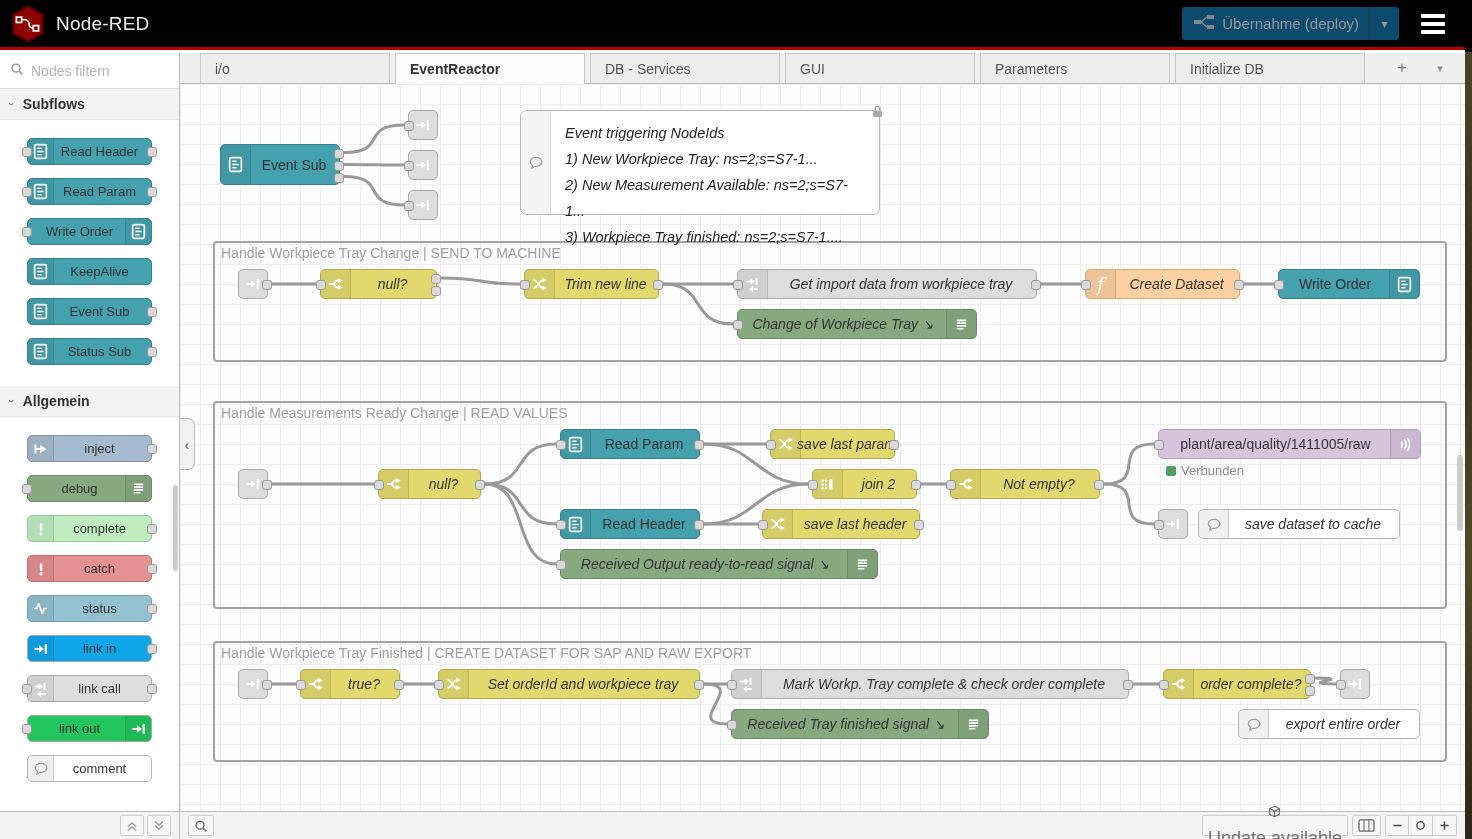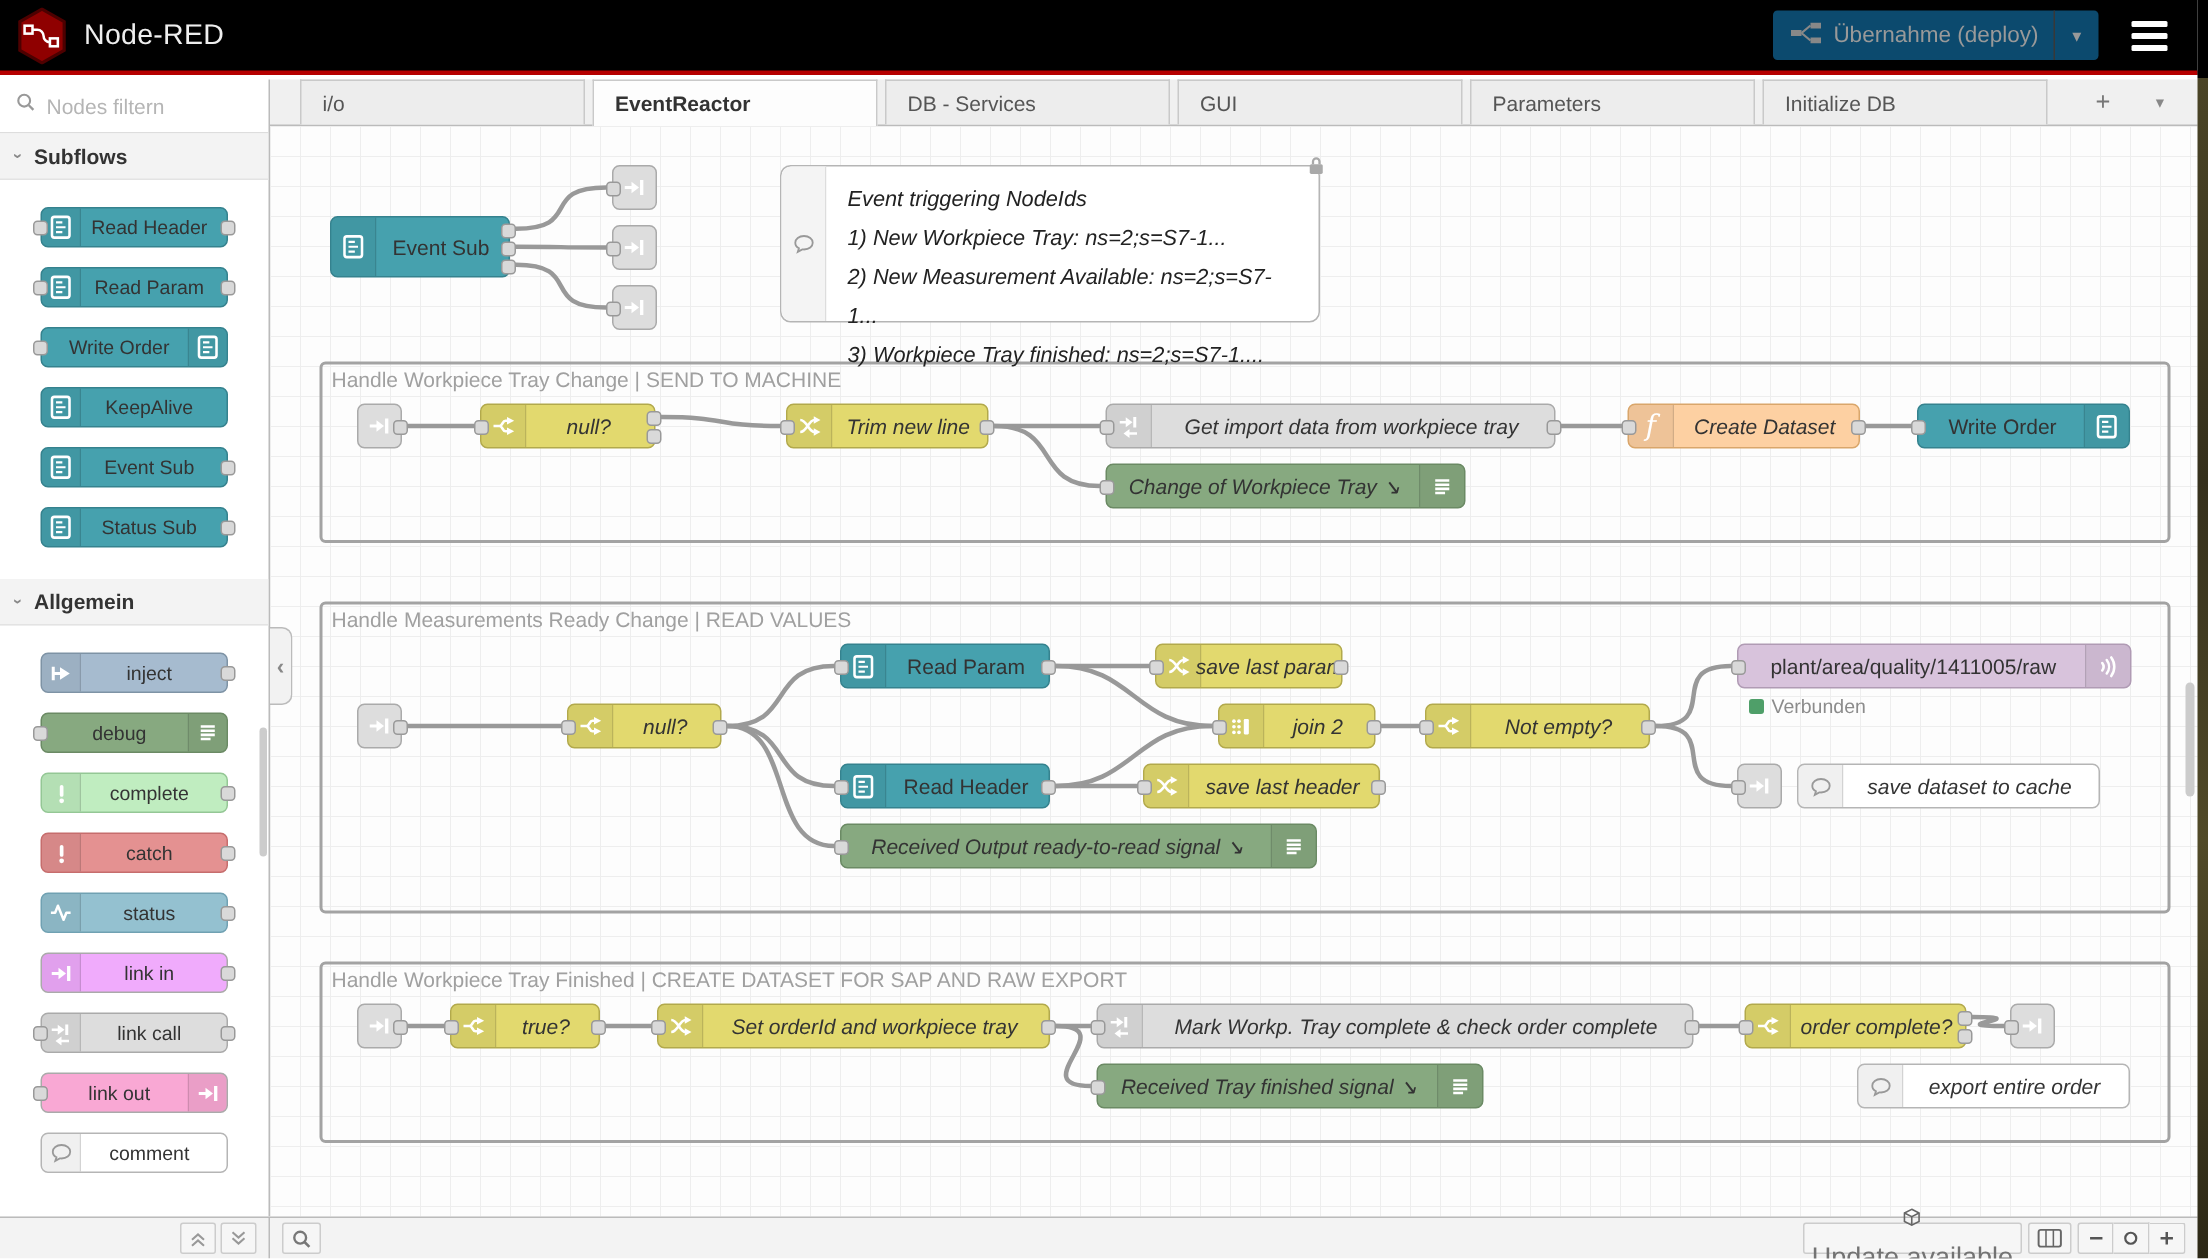--- a/index.html
+++ b/index.html
@@ -255,21 +255,21 @@
         </div>
         <div class="pal-node" style="background: rgb(148, 193, 208); border-color: rgb(112, 161, 178);">
           <span class="icon-strip left" style="width:26px">
             <svg width="17" height="15" viewBox="0 0 16 16">
               <path d="M1 8 h3 L6 3 L10 13 L12 8 h3" stroke="#fff" stroke-width="1.8" fill="none" stroke-linejoin="round"></path>
             </svg>
           </span>
           <span class="lbl" style="font-size:13px;margin-left:20px">status</span>
           <span class="pal-port" style="right:-6px"></span>
         </div>
-        <div class="pal-node" style="background: #f0abfc; border-color: rgb(170, 170, 170);">
+        <div class="pal-node" style="background: #0ea5e9; border-color: rgb(170, 170, 170);">
           <span class="icon-strip left" style="width:26px">
             <svg width="16" height="16" viewBox="0 0 16 16">
               <path d="M1.5 8 h5.5" stroke="#fff" stroke-width="2"></path>
               <path d="M6 4.2 L11 8 L6 11.8 Z" fill="#fff"></path>
               <path d="M12.8 3 v10" stroke="#fff" stroke-width="2.2"></path>
             </svg>
           </span>
           <span class="lbl" style="font-size:13px;margin-left:20px">link in</span>
           <span class="pal-port" style="right:-6px"></span>
         </div>
@@ -280,21 +280,21 @@
               <path d="M5.5 2.2 L10 5.5 L5.5 8.8 Z" fill="#fff"></path>
               <path d="M11.5 2 v7" stroke="#fff" stroke-width="2"></path>
               <path d="M13 13 h-6" stroke="#fff" stroke-width="1.8"></path>
               <path d="M8 10 L4 13 L8 16 Z" fill="#fff"></path>
             </svg>
           </span>
           <span class="lbl" style="font-size:13px;margin-left:20px">link call</span>
           <span class="pal-port" style="left:-6px"></span>
           <span class="pal-port" style="right:-6px"></span>
         </div>
-        <div class="pal-node" style="background: #f9a8d4; border-color: rgb(170, 170, 170);">
+        <div class="pal-node" style="background: #22c55e; border-color: rgb(170, 170, 170);">
           <span class="icon-strip right" style="width:26px">
             <svg width="16" height="16" viewBox="0 0 16 16">
               <path d="M1.5 8 h5.5" stroke="#fff" stroke-width="2"></path>
               <path d="M6 4.2 L11 8 L6 11.8 Z" fill="#fff"></path>
               <path d="M12.8 3 v10" stroke="#fff" stroke-width="2.2"></path>
             </svg>
           </span>
           <span class="lbl" style="font-size:13px;margin-right:20px">link out</span>
           <span class="pal-port" style="left:-6px"></span>
         </div>

